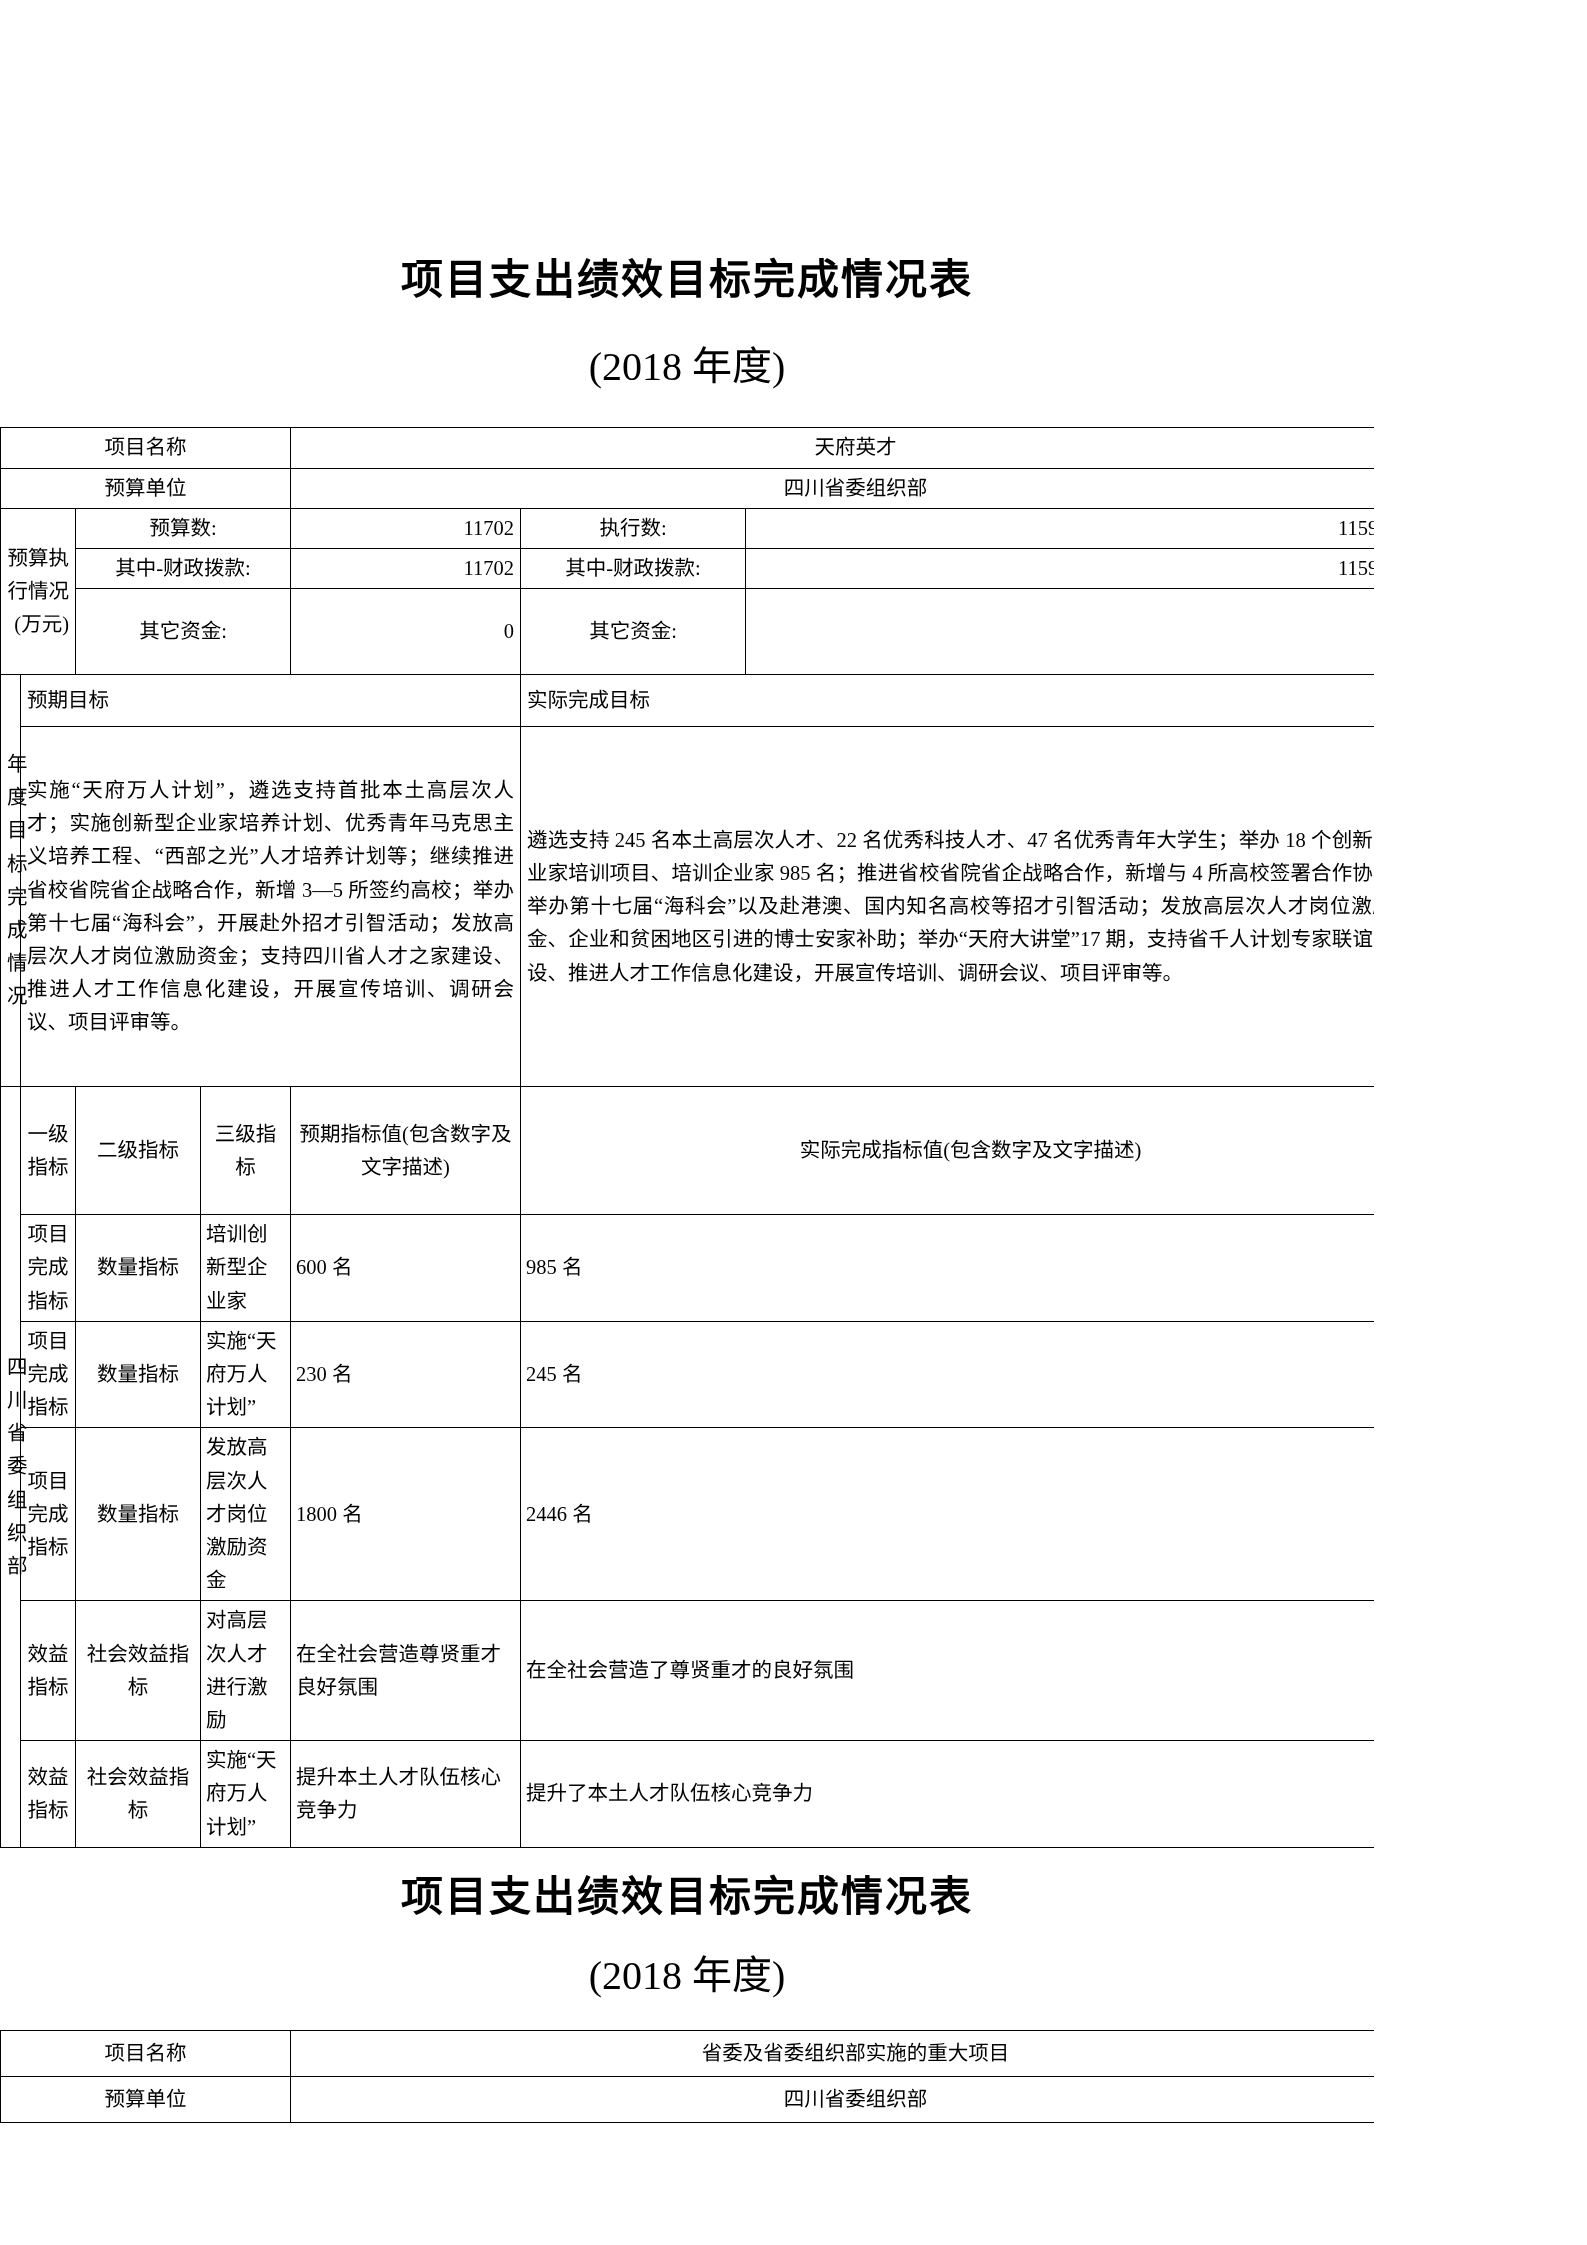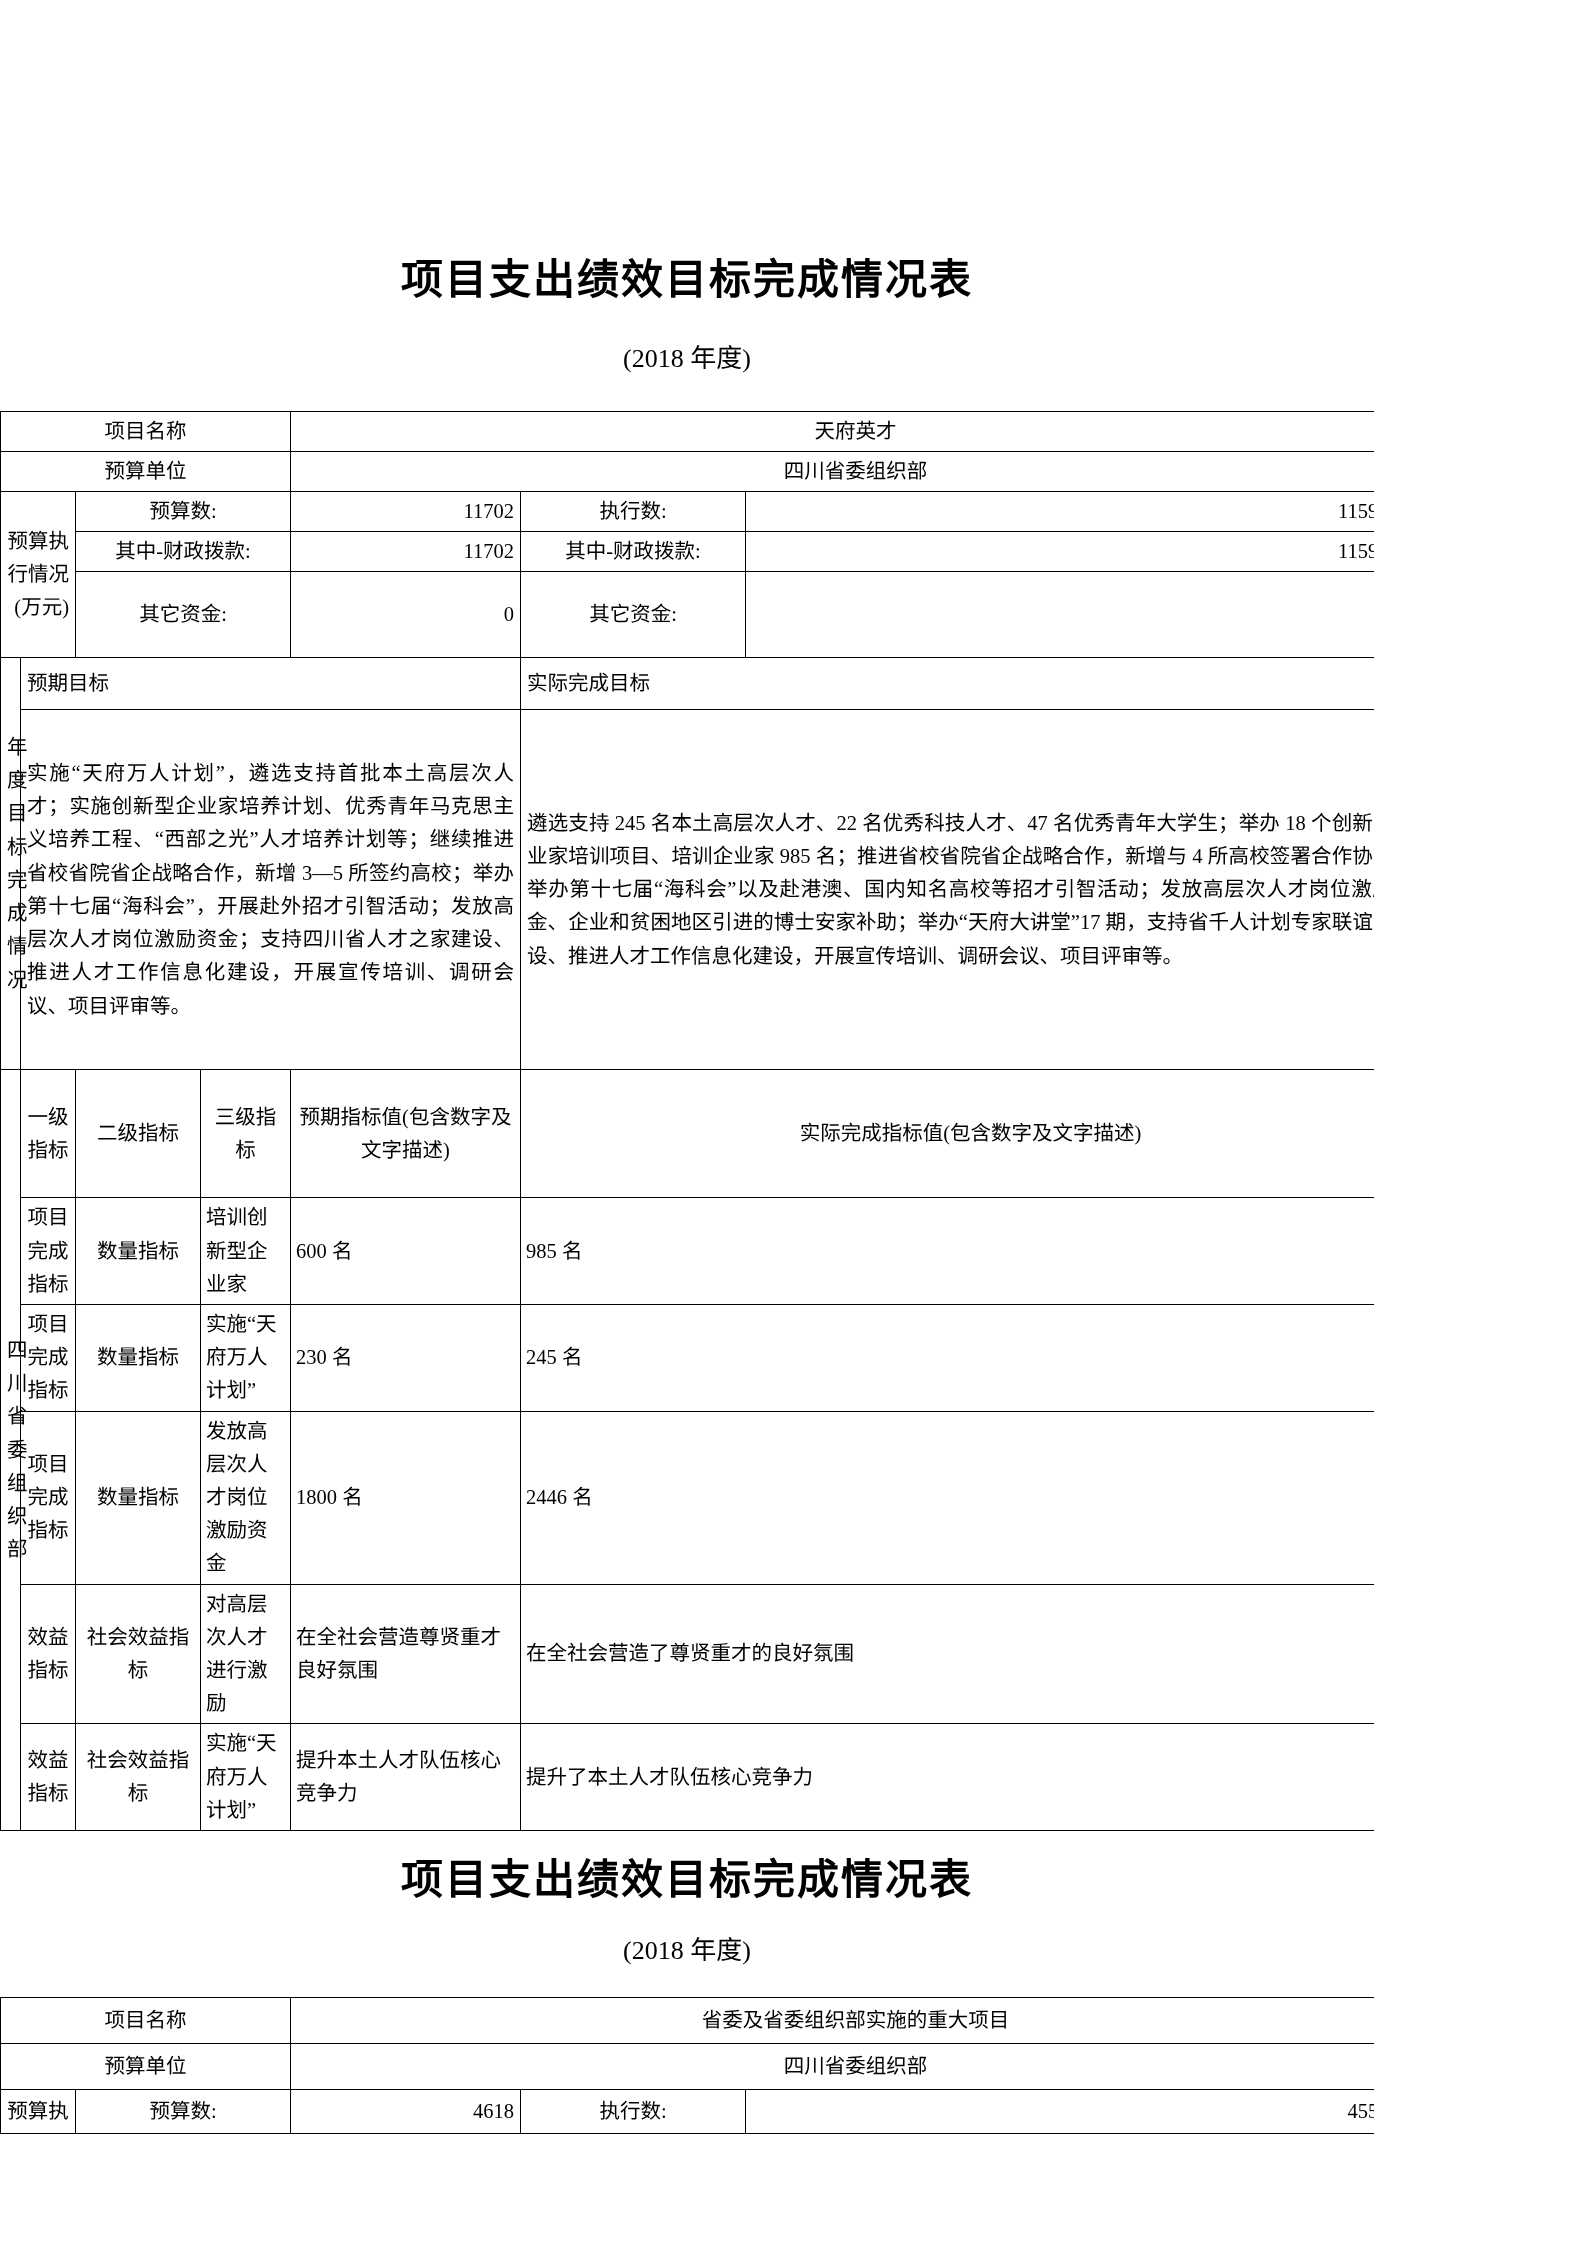--- a/index.html
+++ b/index.html
@@ -27,21 +27,21 @@
   
   .doc-title {
     text-align: center;
     font-size: 42px;
     font-weight: bold;
     letter-spacing: 2px;
     line-height: 1.2;
   }
   .doc-subtitle {
     text-align: center;
-    font-size: 26px;
+    font-size: 40px;
     line-height: 1.2;
   }
 
   #title-block-1 { padding-top: 255px; }
   #subtitle-block-1 { padding-top: 38px; padding-bottom: 36px; }
 
   #title-block-2 { padding-top: 24px; }
   #subtitle-block-2 { padding-top: 30px; padding-bottom: 30px; }
 
   
@@ -244,24 +244,17 @@
     </colgroup>
     <tbody>
       <tr style="height:46px;">
         <td class="ctr" colspan="4">项目名称</td>
         <td class="ctr" colspan="3">省委及省委组织部实施的重大项目</td>
       </tr>
       <tr style="height:46px;">
         <td class="ctr" colspan="4">预算单位</td>
         <td class="ctr" colspan="3">四川省委组织部</td>
       </tr>
-      <tr style="height:44px;">
-        <td class="ctr" colspan="2">预算执</td>
-        <td class="ctr" colspan="2">预算数:</td>
-        <td class="right">4618</td>
-        <td class="ctr">执行数:</td>
-        <td class="right">4554.89</td>
-      </tr>
     </tbody>
   </table>
 
   <div class="spacer-bottom"></div>
 </div>
 
 </body></html>

